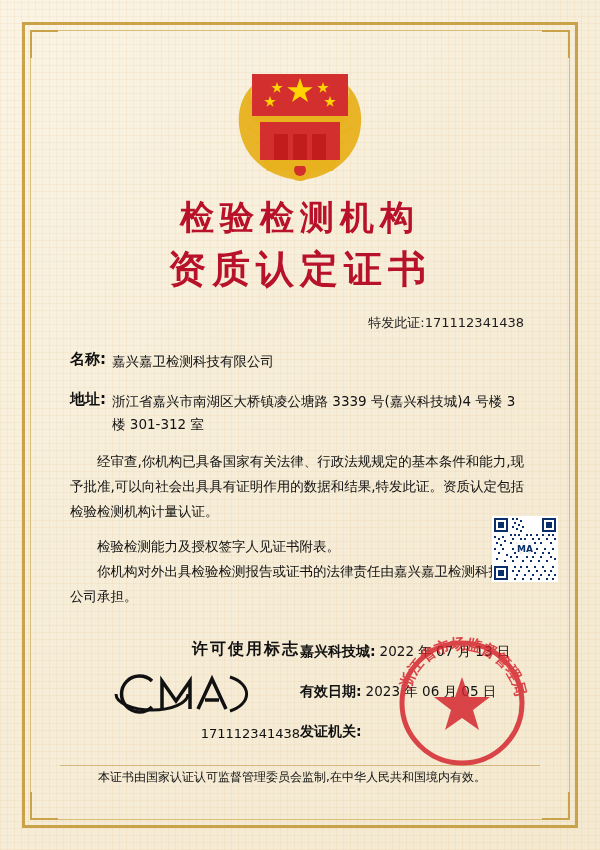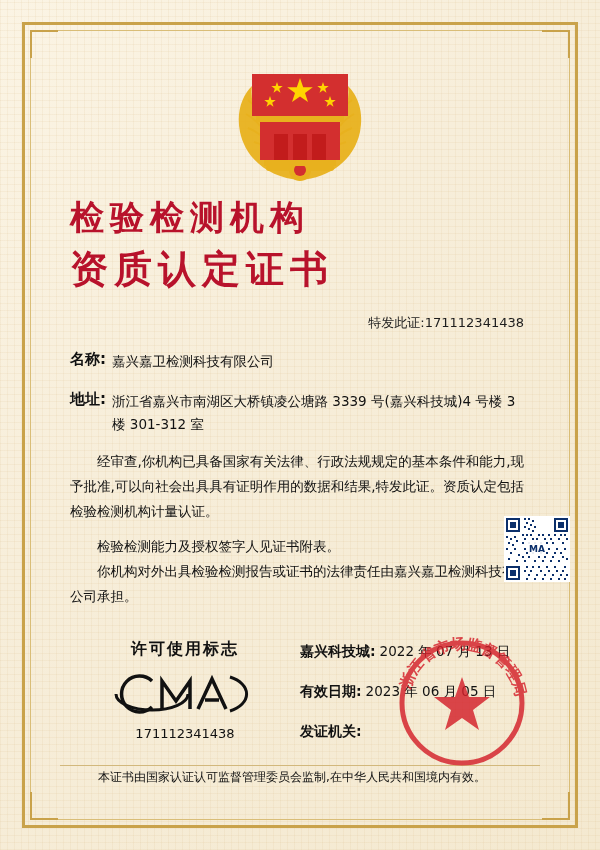--- a/index.html
+++ b/index.html
@@ -49,21 +49,21 @@
 
   
   .emblem-wrap{
     display:flex;justify-content:center;align-items:center;
     margin-top:16px;height:132px;
   }
   .emblem{position:relative;width:140px;height:128px;}
   .emblem svg{display:block;}
 
   
-  .title-block{margin-top:6px;}
+  .title-block{text-align:center;margin-top:6px;}
   .title-line{
     font-family:"DejaVu Serif", serif;
     font-weight:bold;
     color:#b8122b;
     letter-spacing:6px;
     line-height:1.25;
   }
   .title-1{font-size:34px;}
   .title-2{font-size:38px;margin-top:6px;}
 
@@ -121,35 +121,35 @@
     font-size:13.5px;
     line-height:1.85;
     color:#111;
     text-indent:2em;
     font-family:"DejaVu Sans", sans-serif;
   }
 
   
   .qr{
     position:absolute;
-    right:30px;
+    right:42px;
     top:516px;
     width:66px;height:74px;
     z-index:5;
   }
   .qr canvas,.qr .qrbox{width:66px;height:66px;}
 
   
   .bottom{
     display:flex;
     margin-top:30px;
   }
   .bottom-left{
     width:50%;
-    text-align:center;
+    text-align:right;
   }
   .mark-label{
     font-weight:bold;
     font-size:16px;
     letter-spacing:2px;
     font-family:"DejaVu Sans", sans-serif;
     color:#111;
   }
   .cma{
     margin-top:6px;

